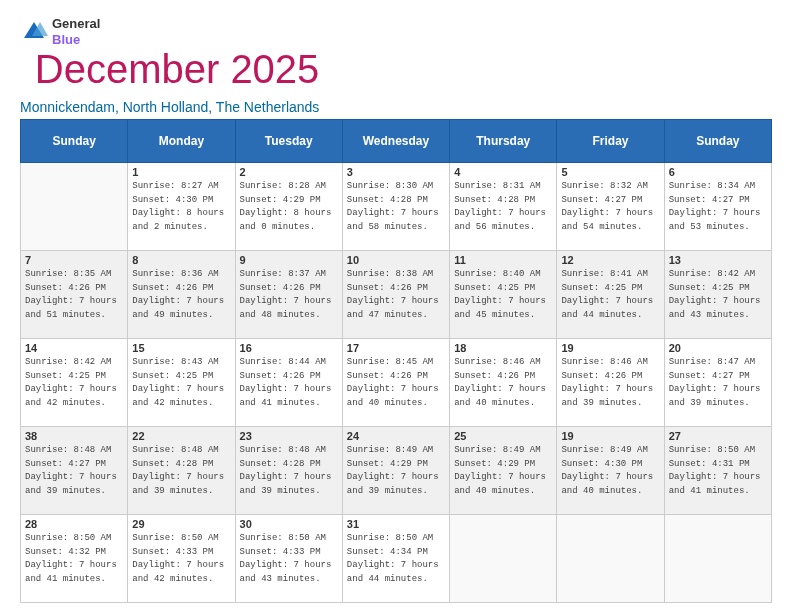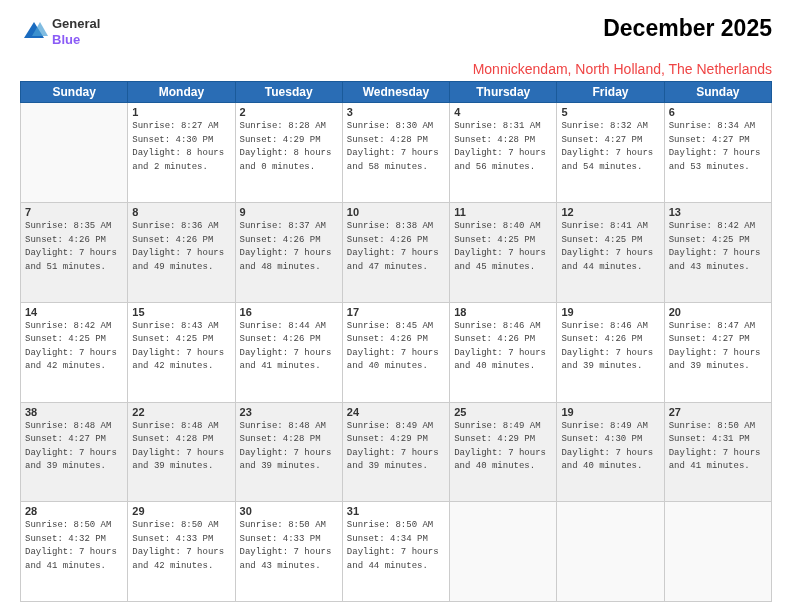--- a/index.html
+++ b/index.html
@@ -15,20 +15,21 @@
       height: 612px;
       padding: 16px 20px 10px 20px;
       display: flex;
       flex-direction: column;
     }
     .header {
       display: flex;
       align-items: flex-start;
       justify-content: space-between;
       margin-bottom: 4px;
+      flex-direction: column;
     }
     .logo {
       display: flex;
       align-items: center;
       gap: 0;
     }
     .logo-text {
       font-size: 13px;
       font-weight: bold;
       line-height: 1.2;
@@ -37,44 +38,44 @@
     .logo-blue { color: #8b5cf6; }
     .logo-icon {
       width: 28px;
       height: 28px;
       margin-right: 4px;
     }
     .title-block {
       text-align: right;
     }
     .month-title {
-      font-size: 23px;
-      font-weight: bold;
-      color: #000000;
+      font-size: 40px;
+      font-weight: normal;
+      color: #be185d;
       line-height: 1.1;
     }
     .location {
       font-size: 14px;
-      color: #ef4444;
-      margin-top: 20px;
+      color: #0369a1;
+      margin-top: 8px;
     }
     .calendar {
       flex: 1;
       border: 1px solid #ccc;
       border-collapse: collapse;
       width: 100%;
       table-layout: fixed;
     }
     .calendar th {
       background: #2a6db5;
       color: #fff;
       font-size: 12px;
       font-weight: bold;
       text-align: center;
-      padding: 3px 2px;
+      padding: 14px 2px;
       border: 1px solid #1a5a9a;
     }
     .calendar td {
       border: 1px solid #ccc;
       vertical-align: top;
       padding: 3px 4px;
       font-size: 9.5px;
       color: #333;
       height: 88px;
     }

